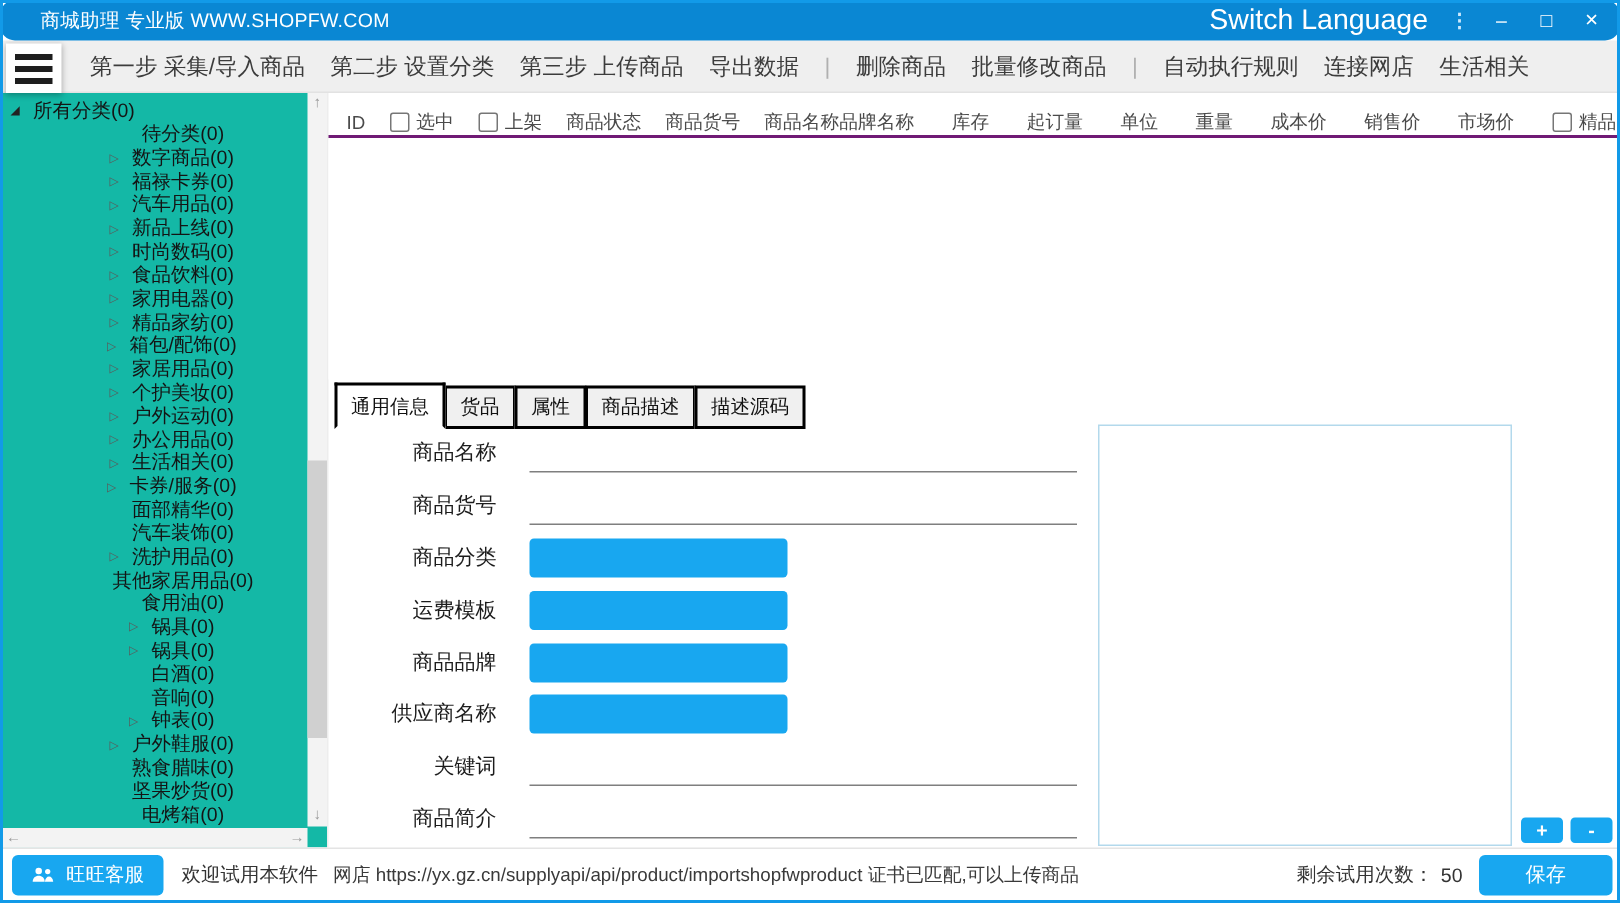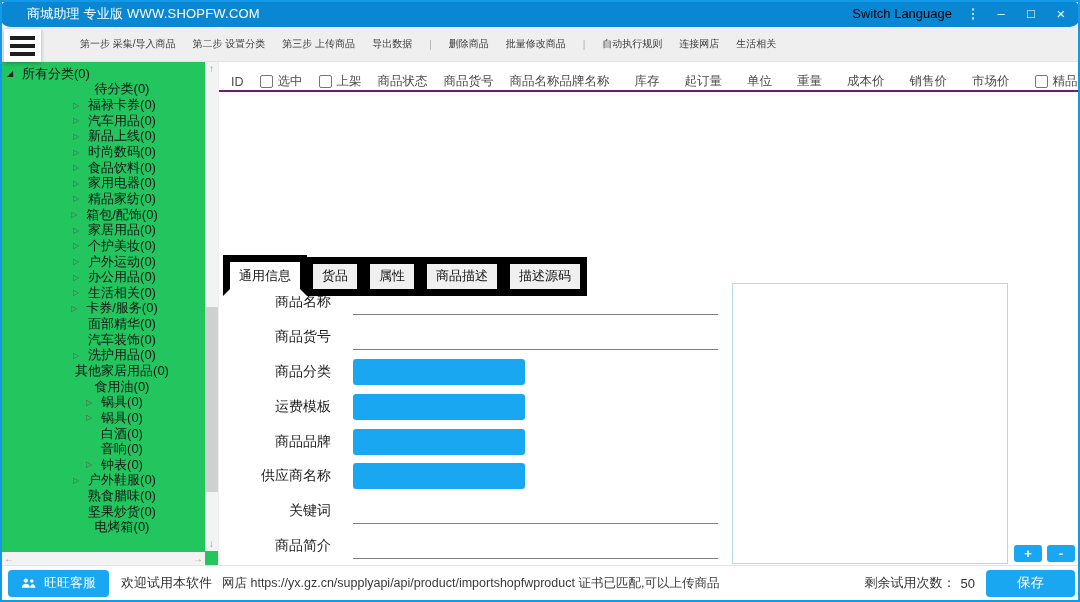--- a/index.html
+++ b/index.html
@@ -5,39 +5,39 @@
   * { box-sizing: border-box; margin: 0; padding: 0; }
   body { font-family: "Liberation Sans", sans-serif; background: #fff; }
   .window { position: relative; width: 1080px; height: 602px; background: #fff; overflow: hidden; }
   .frame { position: absolute; inset: 0; border: 2px solid #129ae8; pointer-events: none; z-index: 60; }
 
   
   .titlebar { position: absolute; left: 0; right: 0; top: 0; height: 27px; background: #0a87d3;
               display: flex; align-items: center; color: #fff; z-index: 10; border-radius: 10px; }
   .title { margin-left: 27px; font-size: 13px; letter-spacing: .2px; }
   .tb-right { margin-left: auto; display: flex; align-items: center; height: 100%; }
-  .lang { color: #000000; font-size: 13px; margin-right: 8px; }
+  .lang { color: #ffffff; font-size: 19px; margin-right: 8px; }
   .dots { color: #cdeafd; width: 26px; text-align: center; font-size: 13px; font-weight: bold; }
   .winbtn { width: 30px; height: 100%; display: flex; align-items: center; justify-content: center;
             color: #fff; font-size: 13px; cursor: default; }
   .winbtn.close { font-size: 15px; margin-right: 4px; }
 
   
   .toolbar { position: absolute; left: 0; right: 0; top: 27px; height: 35px; background: #efefef;
              border-bottom: 1px solid #e2e2e2; z-index: 9; }
   .hamburger { position: absolute; left: 4px; top: 2px; width: 37px; height: 33px; background: #fff;
                box-shadow: 0 1px 4px rgba(0,0,0,.3); display: flex; flex-direction: column;
                justify-content: center; align-items: center; gap: 4px; }
   .hamburger .bar { width: 25px; height: 4px; background: #1e1e1e; }
-  .menu { display: flex; align-items: center; gap: 17px; height: 100%; margin-left: 80px;
-          font-size: 10px; color: #3c3c3c; white-space: nowrap; }
+  .menu { display: flex; align-items: center; gap: 17px; height: 100%; margin-left: 60px;
+          font-size: 15px; color: #3c3c3c; white-space: nowrap; }
   .menu-item.sep { color: #b0b0b0; }
 
   
-  .tree { position: absolute; left: 2px; top: 62px; width: 216px; bottom: 37px; background: #22c55e; }
+  .tree { position: absolute; left: 2px; top: 62px; width: 216px; bottom: 37px; background: #14b8a6; }
   .tree-list { position: absolute; left: 0; right: 14px; top: 4px; bottom: 14px; overflow: hidden; }
   .tree-row { display: flex; align-items: center; height: 15.65px; font-size: 13px; color: #141414;
               white-space: nowrap; }
   .tree-row.lv0 { padding-left: 5px; }
   .tree-row.lv1 { padding-left: 23px; justify-content: center; }
   .tw { display: inline-block; width: 15px; font-size: 8px; color: #5a5a5a; flex: none; }
   .tw.expanded::before { content: "◢"; color: #222; }
   .tw.collapsed::before { content: "▷"; }
   .vscroll { position: absolute; right: 0; top: 0; bottom: 14px; width: 13px; background: #f3f3f3; }
   .vthumb { position: absolute; left: 0; right: 0; top: 50%; height: 38%; background: #d0d0d0; }
@@ -61,21 +61,21 @@
   .hright { display: flex; align-items: center; gap: 25px; margin-left: auto; }
   .col { display: flex; align-items: center; gap: 5px; }
   .cbbox { display: none; width: 13px; height: 13px; border: 1px solid #767676; border-radius: 2px;
            background: #fff; flex: none; }
   .cbbox.show { display: inline-block; }
   .partial-wrap { width: 7px; height: 13px; overflow: hidden; display: inline-block; margin-left: 2px; flex: none; }
   .list-area { position: absolute; left: 0; right: 0; top: 31px; height: 160px; background: #fff; }
 
   .tabs { position: absolute; left: 4px; top: 193px; display: flex; align-items: flex-end; z-index: 3; }
   .tab { padding: 3px 9px 4px; font-size: 13px; color: #111; background: #f0f0f0;
-         border: 7px solid #000000; margin-right: -1px; position: relative; font-family: Liberation Serif, serif; }
+         border: 2px solid #000000; margin-right: -1px; position: relative; font-family: Liberation Serif, serif; }
   .tab.active { background: #fff; padding-top: 5px; border-bottom-color: #fff; z-index: 2; }
 
   .form { position: absolute; left: 4px; top: 223px; width: 730px; }
   .form-row { display: flex; align-items: center; height: 34.8px; }
   .form-label { width: 108px; text-align: right; margin-right: 22px; font-size: 14px; color: #1c1c1c;
                 white-space: nowrap; flex: none; }
   .control.underline { width: 365px; height: 26px; border-bottom: 1px solid #7f7f7f; background: transparent; }
   .control.dropdown { width: 172px; height: 26px; background: #18a7f0; border: none; border-radius: 3px; }
 
   .preview { position: absolute; left: 513px; top: 221px; width: 276px; height: 281px;
@@ -157,20 +157,24 @@
         <div class="tree-row lv0">
           <span class="tw expanded"></span>
           <span class="tree-label">所有分类(0)</span>
         </div>
 
         <div class="tree-row lv1">
           <span class="tw leaf"></span>
           <span class="tree-label">待分类(0)</span>
         </div>
 
+        <div class="tree-row lv1">
+          <span class="tw collapsed"></span>
+          <span class="tree-label">数字商品(0)</span>
+        </div>
 
         <div class="tree-row lv1">
           <span class="tw collapsed"></span>
           <span class="tree-label">福禄卡券(0)</span>
         </div>
 
         <div class="tree-row lv1">
           <span class="tw collapsed"></span>
           <span class="tree-label">汽车用品(0)</span>
         </div>

